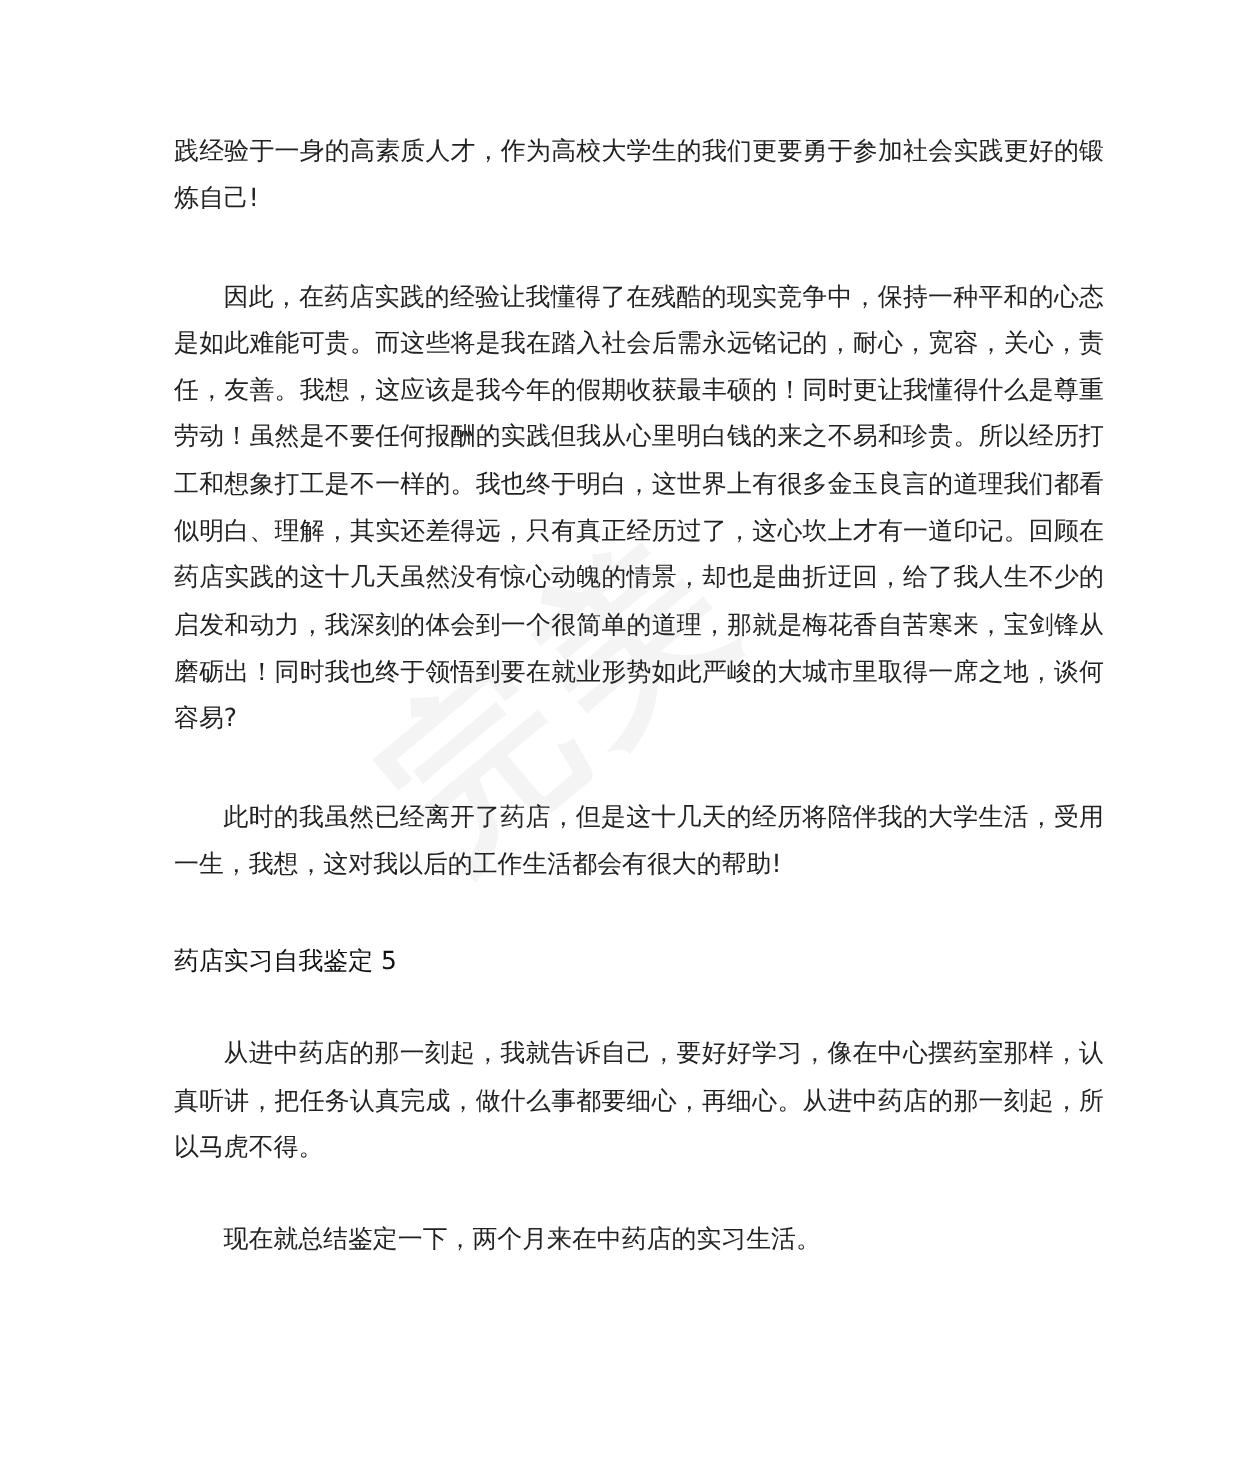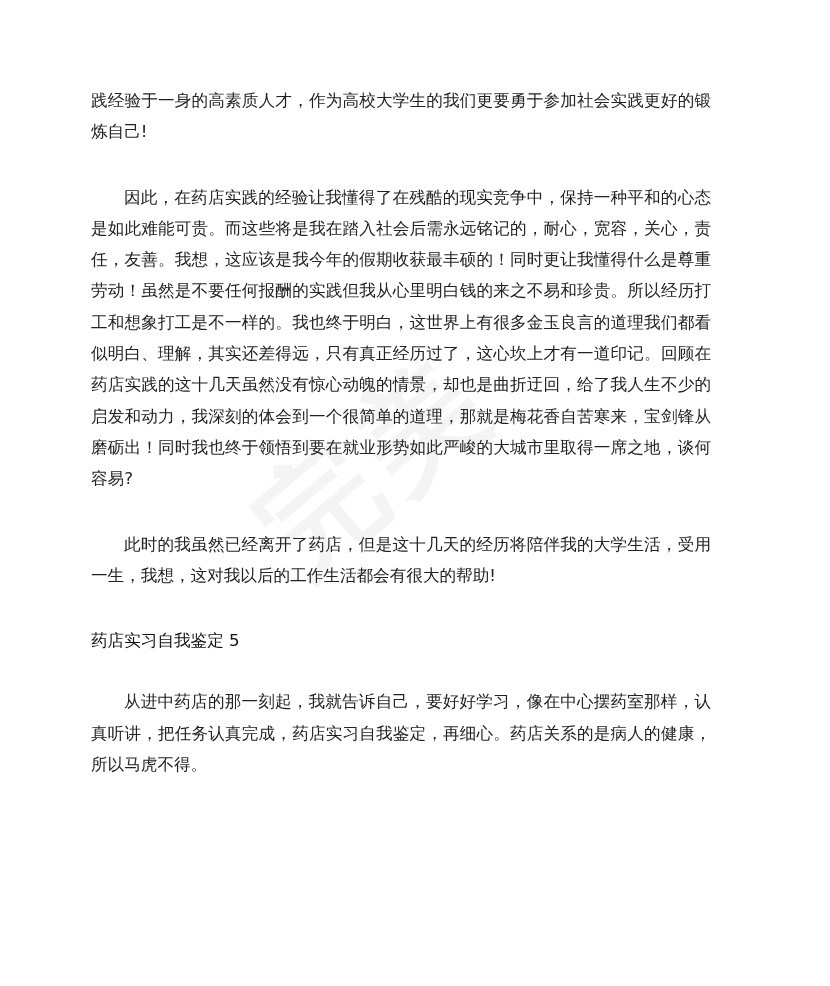--- a/index.html
+++ b/index.html
@@ -2,21 +2,21 @@
 <html><head>
 <meta charset="utf-8">
 <style>
   html, body { margin: 0; padding: 0; background: #ffffff; }
   body { width: 830px; height: 986px; position: relative; overflow: hidden; }
   .page {
     position: absolute; left: 0; top: 0; width: 830px; height: 986px;
     background: #ffffff;
   }
   .content {
-    position: absolute; left: 91px; top: 85px; width: 620px;
+    position: absolute; left: 116px; top: 85px; width: 620px;
     font-family: "DejaVu Sans", "Liberation Sans", sans-serif;
     font-size: 16.6px; color: #222222;
     line-height: 31.3px;
   }
   p { margin: 0; text-align: justify; text-justify: inter-character; word-break: break-all; }
   p.indent { text-indent: 33px; }
   .gap { height: 34px; }
   .gap-lg { height: 30px; }
   h3.heading {
     margin: 0; font-size: 16.6px; font-weight: normal; line-height: 31.3px; color: #111111;
@@ -36,17 +36,18 @@
 
   <div class="content">
     <p>践经验于一身的高素质人才，作为高校大学生的我们更要勇于参加社会实践更好的锻炼自己!</p>
     <div class="gap"></div>
     <p class="indent">因此，在药店实践的经验让我懂得了在残酷的现实竞争中，保持一种平和的心态是如此难能可贵。而这些将是我在踏入社会后需永远铭记的，耐心，宽容，关心，责任，友善。我想，这应该是我今年的假期收获最丰硕的！同时更让我懂得什么是尊重劳动！虽然是不要任何报酬的实践但我从心里明白钱的来之不易和珍贵。所以经历打工和想象打工是不一样的。我也终于明白，这世界上有很多金玉良言的道理我们都看似明白、理解，其实还差得远，只有真正经历过了，这心坎上才有一道印记。回顾在药店实践的这十几天虽然没有惊心动魄的情景，却也是曲折迂回，给了我人生不少的启发和动力，我深刻的体会到一个很简单的道理，那就是梅花香自苦寒来，宝剑锋从磨砺出！同时我也终于领悟到要在就业形势如此严峻的大城市里取得一席之地，谈何容易?</p>
     <div class="gap"></div>
     <p class="indent">此时的我虽然已经离开了药店，但是这十几天的经历将陪伴我的大学生活，受用一生，我想，这对我以后的工作生活都会有很大的帮助!</p>
     <div class="gap"></div>
     <h3 class="heading">药店实习自我鉴定 5</h3>
     <div class="gap-lg"></div>
-    <p class="indent">从进中药店的那一刻起，我就告诉自己，要好好学习，像在中心摆药室那样，认真听讲，把任务认真完成，药店实习自我鉴定，再细心。药店关系的是病人的健康，所以马虎不得。</p>
+    <p class="indent">从进中药店的那一刻起，我就告诉自己，要好好学习，像在中心摆药室那样，认真听讲，把任务认真完成，做什么事都要细心，再细心。从进中药店的那一刻起，所以马虎不得。</p>
     <div class="gap-lg"></div>
+    <p class="indent">现在就总结鉴定一下，两个月来在中药店的实习生活。</p>
     <div class="gap-lg"></div>
   </div>
 </div>
 
 </body></html>

